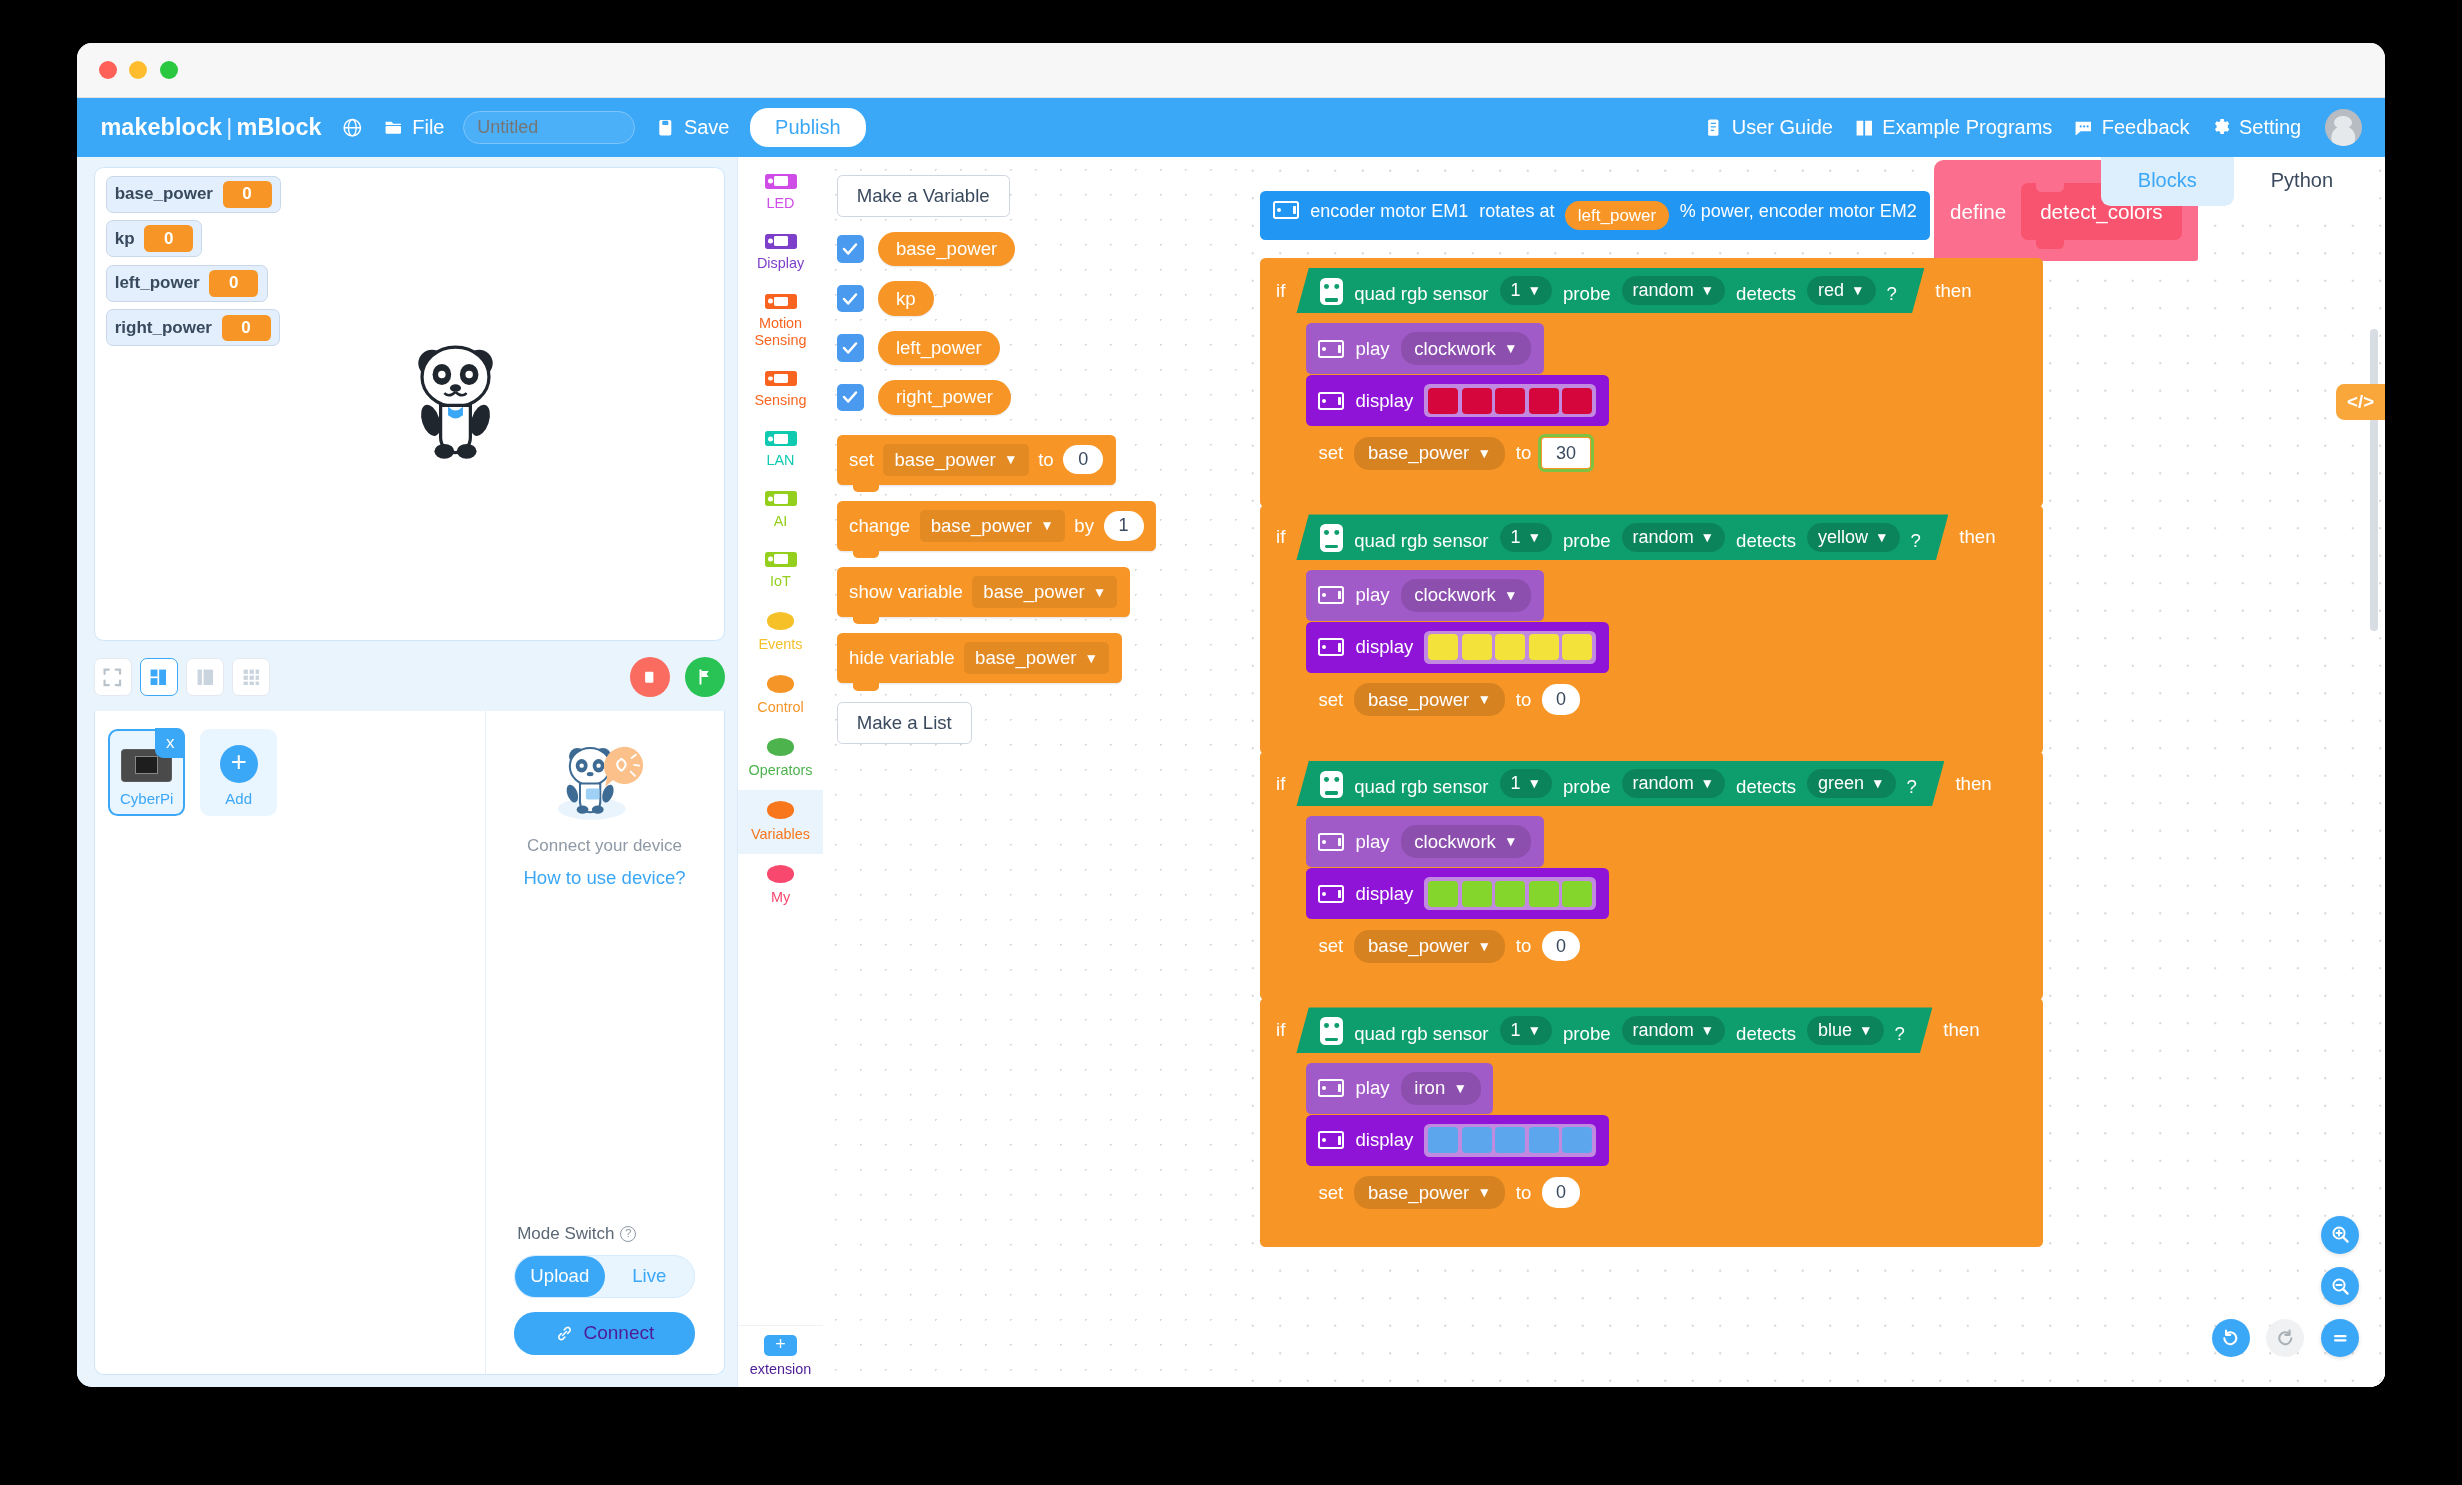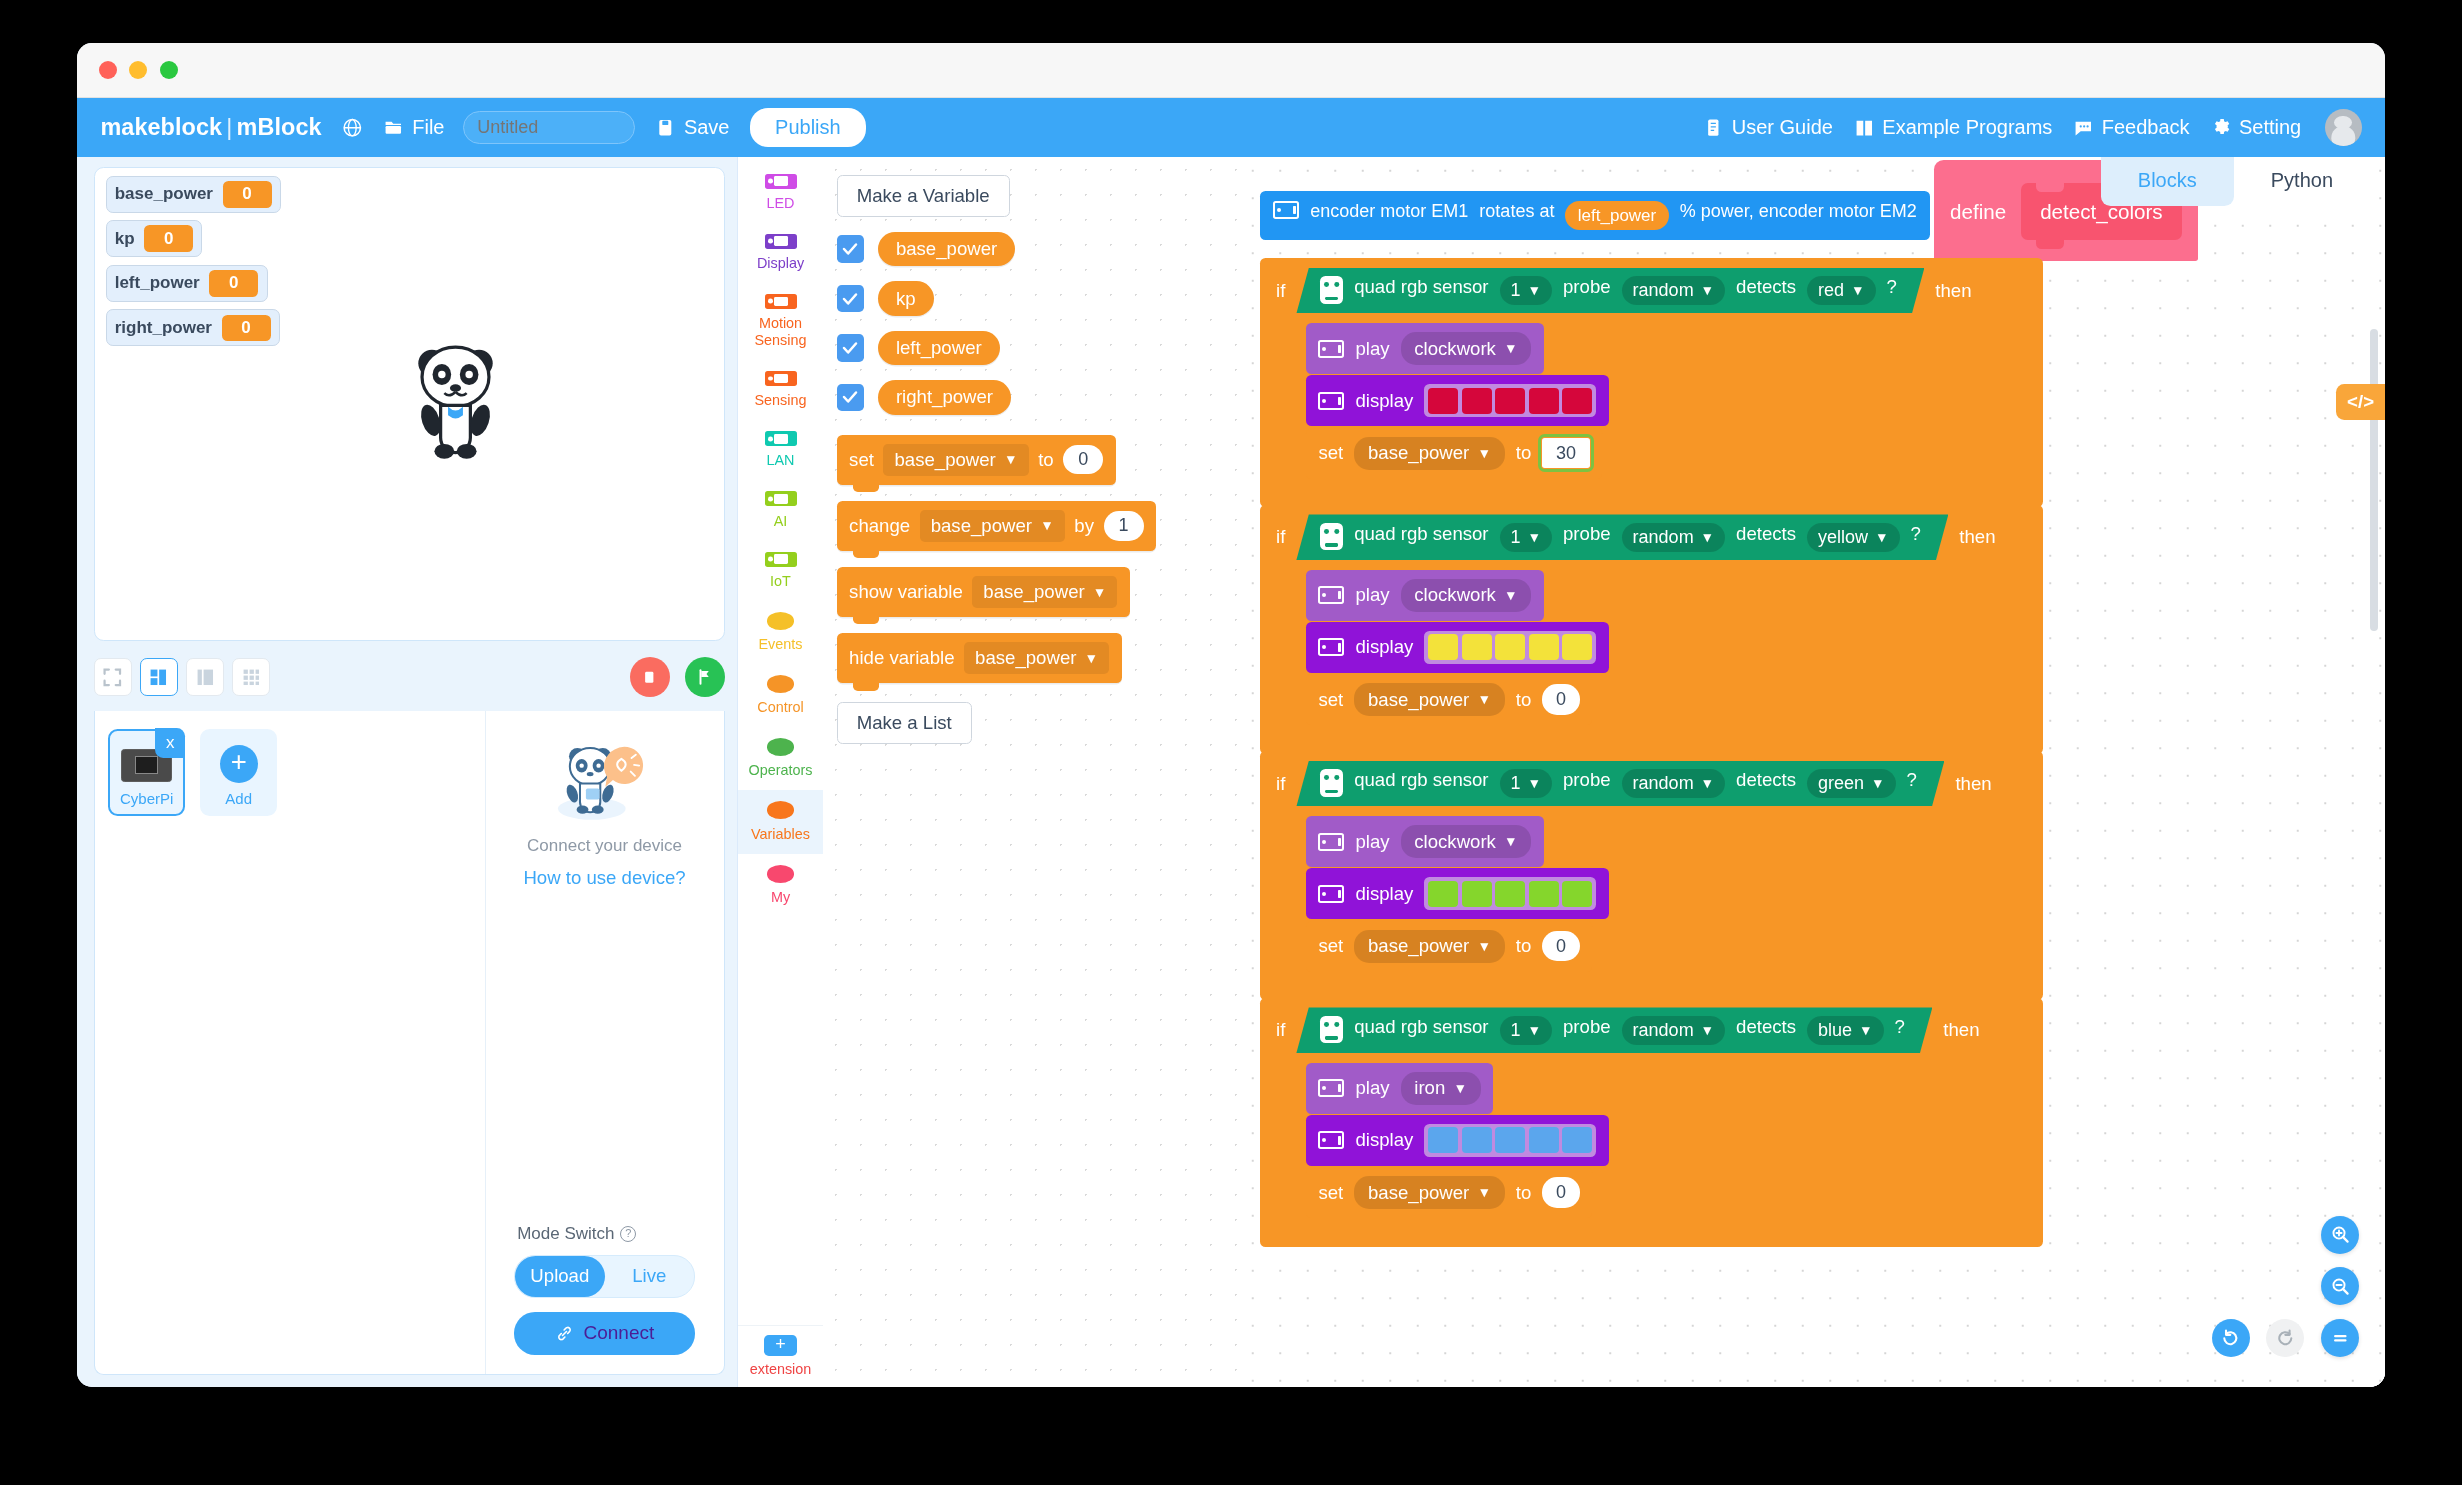--- a/index.html
+++ b/index.html
@@ -246,21 +246,21 @@
   .cat .clabel { font-size: 14.4px; line-height: 17px; }
   .cat-ext {
     display:flex; flex-direction:column; align-items:center;
     padding: 9.6px 2.7px; position:absolute; bottom:0; left:0; width:85px;
     background:#fff; border-top:0.7px solid #eef3f7;
   }
   .ext-plus {
     width: 33px; height: 20.6px; border-radius: 4.8px; background: #3ba7f7;
     color:#fff; font-size:18px; line-height:19px; text-align:center; margin-bottom:5.5px;
   }
-  .ext-label { font-size: 14.4px; color: #ef4444; }
+  .ext-label { font-size: 14.4px; color: #4c1d95; }
 
   .blocks-col {
     flex: 1; position: relative; overflow: hidden;
     background-image: radial-gradient(#d9d9d9 1px, transparent 1px);
     background-size: 25px 25px;
     background-color: #fff;
     padding: 18px 13.7px;
   }
   .pal-btn {
     background: #fff; border: 0.7px solid #cfd6de; border-radius: 5.5px;
@@ -360,21 +360,21 @@
   .if-block {
     position: relative; background: #f79626; border-radius: 5.5px;
     padding: 0; margin-top: -2.7px; width: 783px;
   }
   .if-header {
     display: flex; align-items: center; gap: 11px;
     padding: 9.6px 11px 9.6px 16.5px; color: #fff; font-size: 18.6px;
   }
   .bool-hex {
     background: #0e9e6e; color: #fff;
-    display: inline-flex; align-items: flex-start; gap: 11px;
+    display: inline-flex; align-items: flex-end; gap: 11px;
     padding: 8.2px 18px; font-size: 18.6px;
     clip-path: polygon(12.4px 0, 100% 0, calc(100% - 12.4px) 100%, 0 100%);
     padding-left: 23.4px; padding-right: 27.5px;
     position: relative;
   }
   .bool-field {
     background: rgba(0,0,0,.16); border-radius: 15px;
     padding: 4.1px 11px; display:inline-flex; align-items:center; gap:6.9px;
     font-size: 18px;
   }

